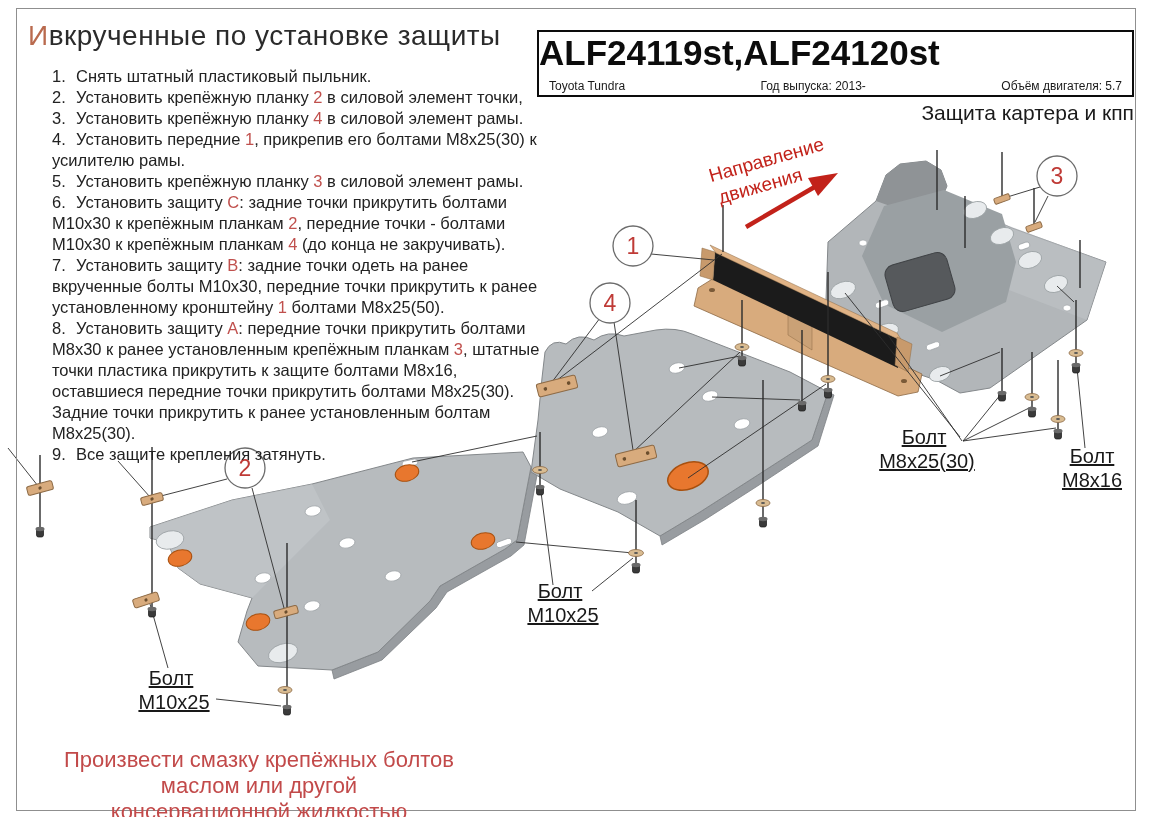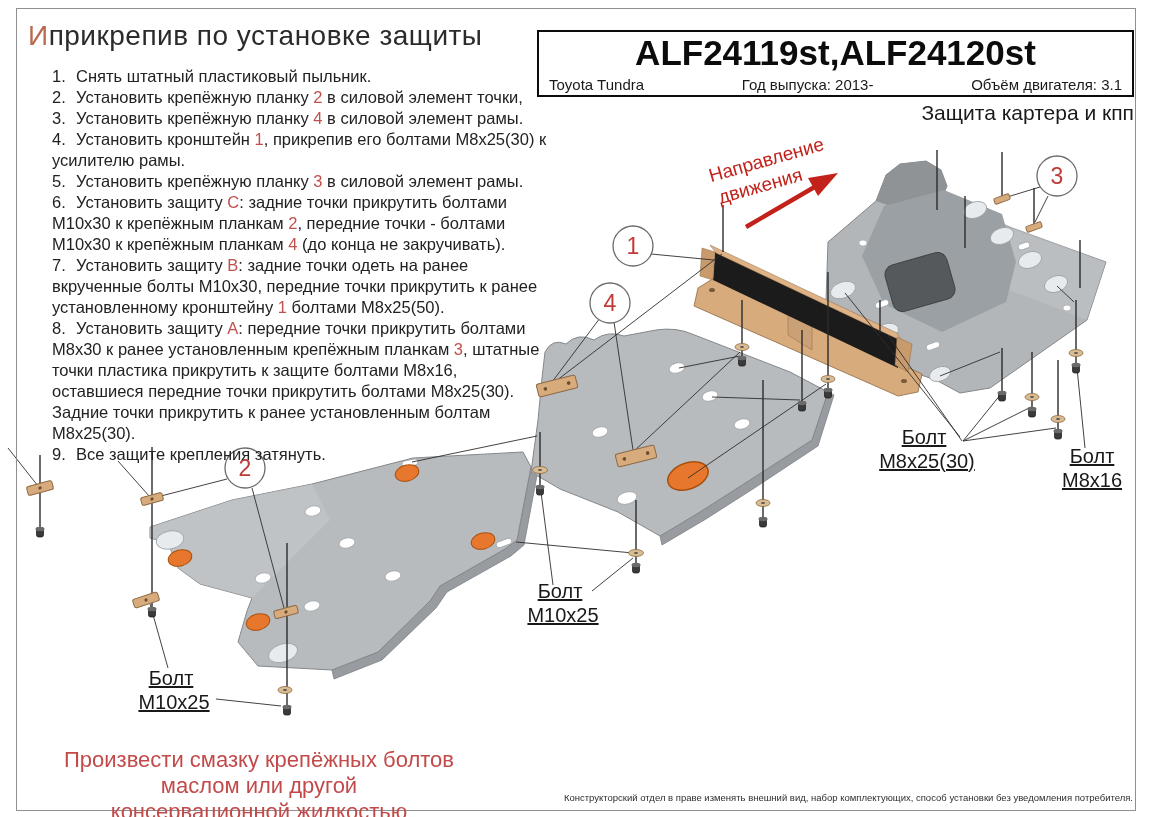--- a/index.html
+++ b/index.html
@@ -7,23 +7,23 @@
         font-family:"Liberation Sans",sans-serif;color:#262626;}
   .page-border{position:absolute;left:16px;top:8px;width:1118px;height:801px;
         border:1px solid #8f8f8f;pointer-events:none;}
   .title{position:absolute;left:28px;top:20px;font-size:28px;letter-spacing:.5px;color:#2b2b2b;}
   .title .cap{color:#b96a4e;}
   .instructions{position:absolute;left:28px;top:66px;width:500px;font-size:16.5px;line-height:21px;color:#222;margin-left:24px;}
   .instructions .item{margin:0;}
   .instructions .num{display:inline-block;min-width:24px;}
   .red{color:#c0504d;}
   .header-box{position:absolute;left:537px;top:30px;width:597px;height:67px;border:2px solid #0c0c0c;box-sizing:border-box;}
-  .models{position:absolute;left:0;right:0;top:1px;text-align:center;font-size:35px;font-weight:bold;color:#0c0c0c;letter-spacing:0;}
+  .models{position:absolute;left:0;right:0;top:1px;font-size:35px;font-weight:bold;color:#0c0c0c;letter-spacing:0;}
   .meta-row{position:absolute;left:0;right:0;bottom:2px;display:flex;justify-content:space-between;
-        padding:0 10px;font-size:15px;color:#1a1a1a;}
+        padding:0 10px;font-size:12px;color:#1a1a1a;}
   .subtitle{position:absolute;left:537px;top:101px;width:597px;text-align:right;font-size:21px;color:#1a1a1a;}
   .warning{position:absolute;left:28px;top:747px;width:462px;text-align:center;
         font-size:22px;line-height:26px;color:#c24a4a;}
   .footnote{position:absolute;left:560px;top:792px;width:573px;text-align:right;
         font-size:9.5px;color:#2e2e2e;}
   svg text{font-family:"Liberation Sans",sans-serif;}
   .lbl{font-size:20px;fill:#191919;text-decoration:underline;}
   .callout-num{font-size:23px;fill:#bf3a36;}
   .dir-text{font-size:19px;fill:#c2221a;}
   .diagram{position:absolute;left:0;top:0;pointer-events:none;}
@@ -318,43 +318,42 @@
       <text class="lbl" x="563" y="622" text-anchor="middle">М10х25</text>
     </g>
     <g>
       <text class="lbl" x="171" y="685" text-anchor="middle">Болт</text>
       <text class="lbl" x="174" y="709" text-anchor="middle">М10х25</text>
     </g>
   </svg>
 
   <div class="page-border"></div>
 
-  <div class="title"><span class="cap">И</span><span>прикрепив по установке защиты</span></div>
+  <div class="title"><span class="cap">И</span><span>вкрученные по установке защиты</span></div>
 
   <div class="instructions" id="instructions">
       <div class="item"><span class="num">1.</span><span>Снять штатный пластиковый пыльник.</span></div>
       <div class="item"><span class="num">2.</span><span>Установить крепёжную планку </span><span class="red">2</span><span> в силовой элемент точки,</span></div>
       <div class="item"><span class="num">3.</span><span>Установить крепёжную планку </span><span class="red">4</span><span> в силовой элемент рамы.</span></div>
-      <div class="item"><span class="num">4.</span><span>Установить кронштейн </span><span class="red">1</span><span>, прикрепив его болтами М8х25(30) к усилителю рамы.</span></div>
+      <div class="item"><span class="num">4.</span><span>Установить передние </span><span class="red">1</span><span>, прикрепив его болтами М8х25(30) к усилителю рамы.</span></div>
       <div class="item"><span class="num">5.</span><span>Установить крепёжную планку </span><span class="red">3</span><span> в силовой элемент рамы.</span></div>
       <div class="item"><span class="num">6.</span><span>Установить защиту </span><span class="red">С</span><span>: задние точки прикрутить болтами М10х30 к крепёжным планкам </span><span class="red">2</span><span>, передние точки - болтами М10х30 к крепёжным планкам </span><span class="red">4</span><span> (до конца не закручивать).</span></div>
       <div class="item"><span class="num">7.</span><span>Установить защиту </span><span class="red">В</span><span>: задние точки одеть на ранее вкрученные болты М10х30, передние точки прикрутить к ранее установленному кронштейну </span><span class="red">1</span><span> болтами М8х25(50).</span></div>
       <div class="item"><span class="num">8.</span><span>Установить защиту </span><span class="red">А</span><span>: передние точки прикрутить болтами М8х30 к ранее установленным крепёжным планкам </span><span class="red">3</span><span>, штатные точки пластика прикрутить к защите болтами М8х16, оставшиеся передние точки прикрутить болтами М8х25(30). Задние точки прикрутить к ранее установленным болтам М8х25(30).</span></div>
       <div class="item"><span class="num">9.</span><span>Все защите крепления затянуть.</span></div>
     </div>
 
   <div class="header-box">
     <div class="models">ALF24119st,ALF24120st</div>
     <div class="meta-row">
       <span>Toyota Tundra</span>
       <span>Год выпуска: 2013-</span>
-      <span>Объём двигателя: 3.1</span>
+      <span>Объём двигателя: 5.7</span>
     </div>
   </div>
   <div class="subtitle">Защита картера и кпп</div>
 
   <div class="warning">
     <span>Произвести смазку крепёжных болтов маслом или другой</span><br>
     <span>консервационной жидкостью</span>
   </div>
 
-  <div class="footnote">Конструкторский отдел в праве изменять внешний вид, набор комплектующих, способ установки без уведомления потребителя.</div>
 </div>
 
 </body></html>

